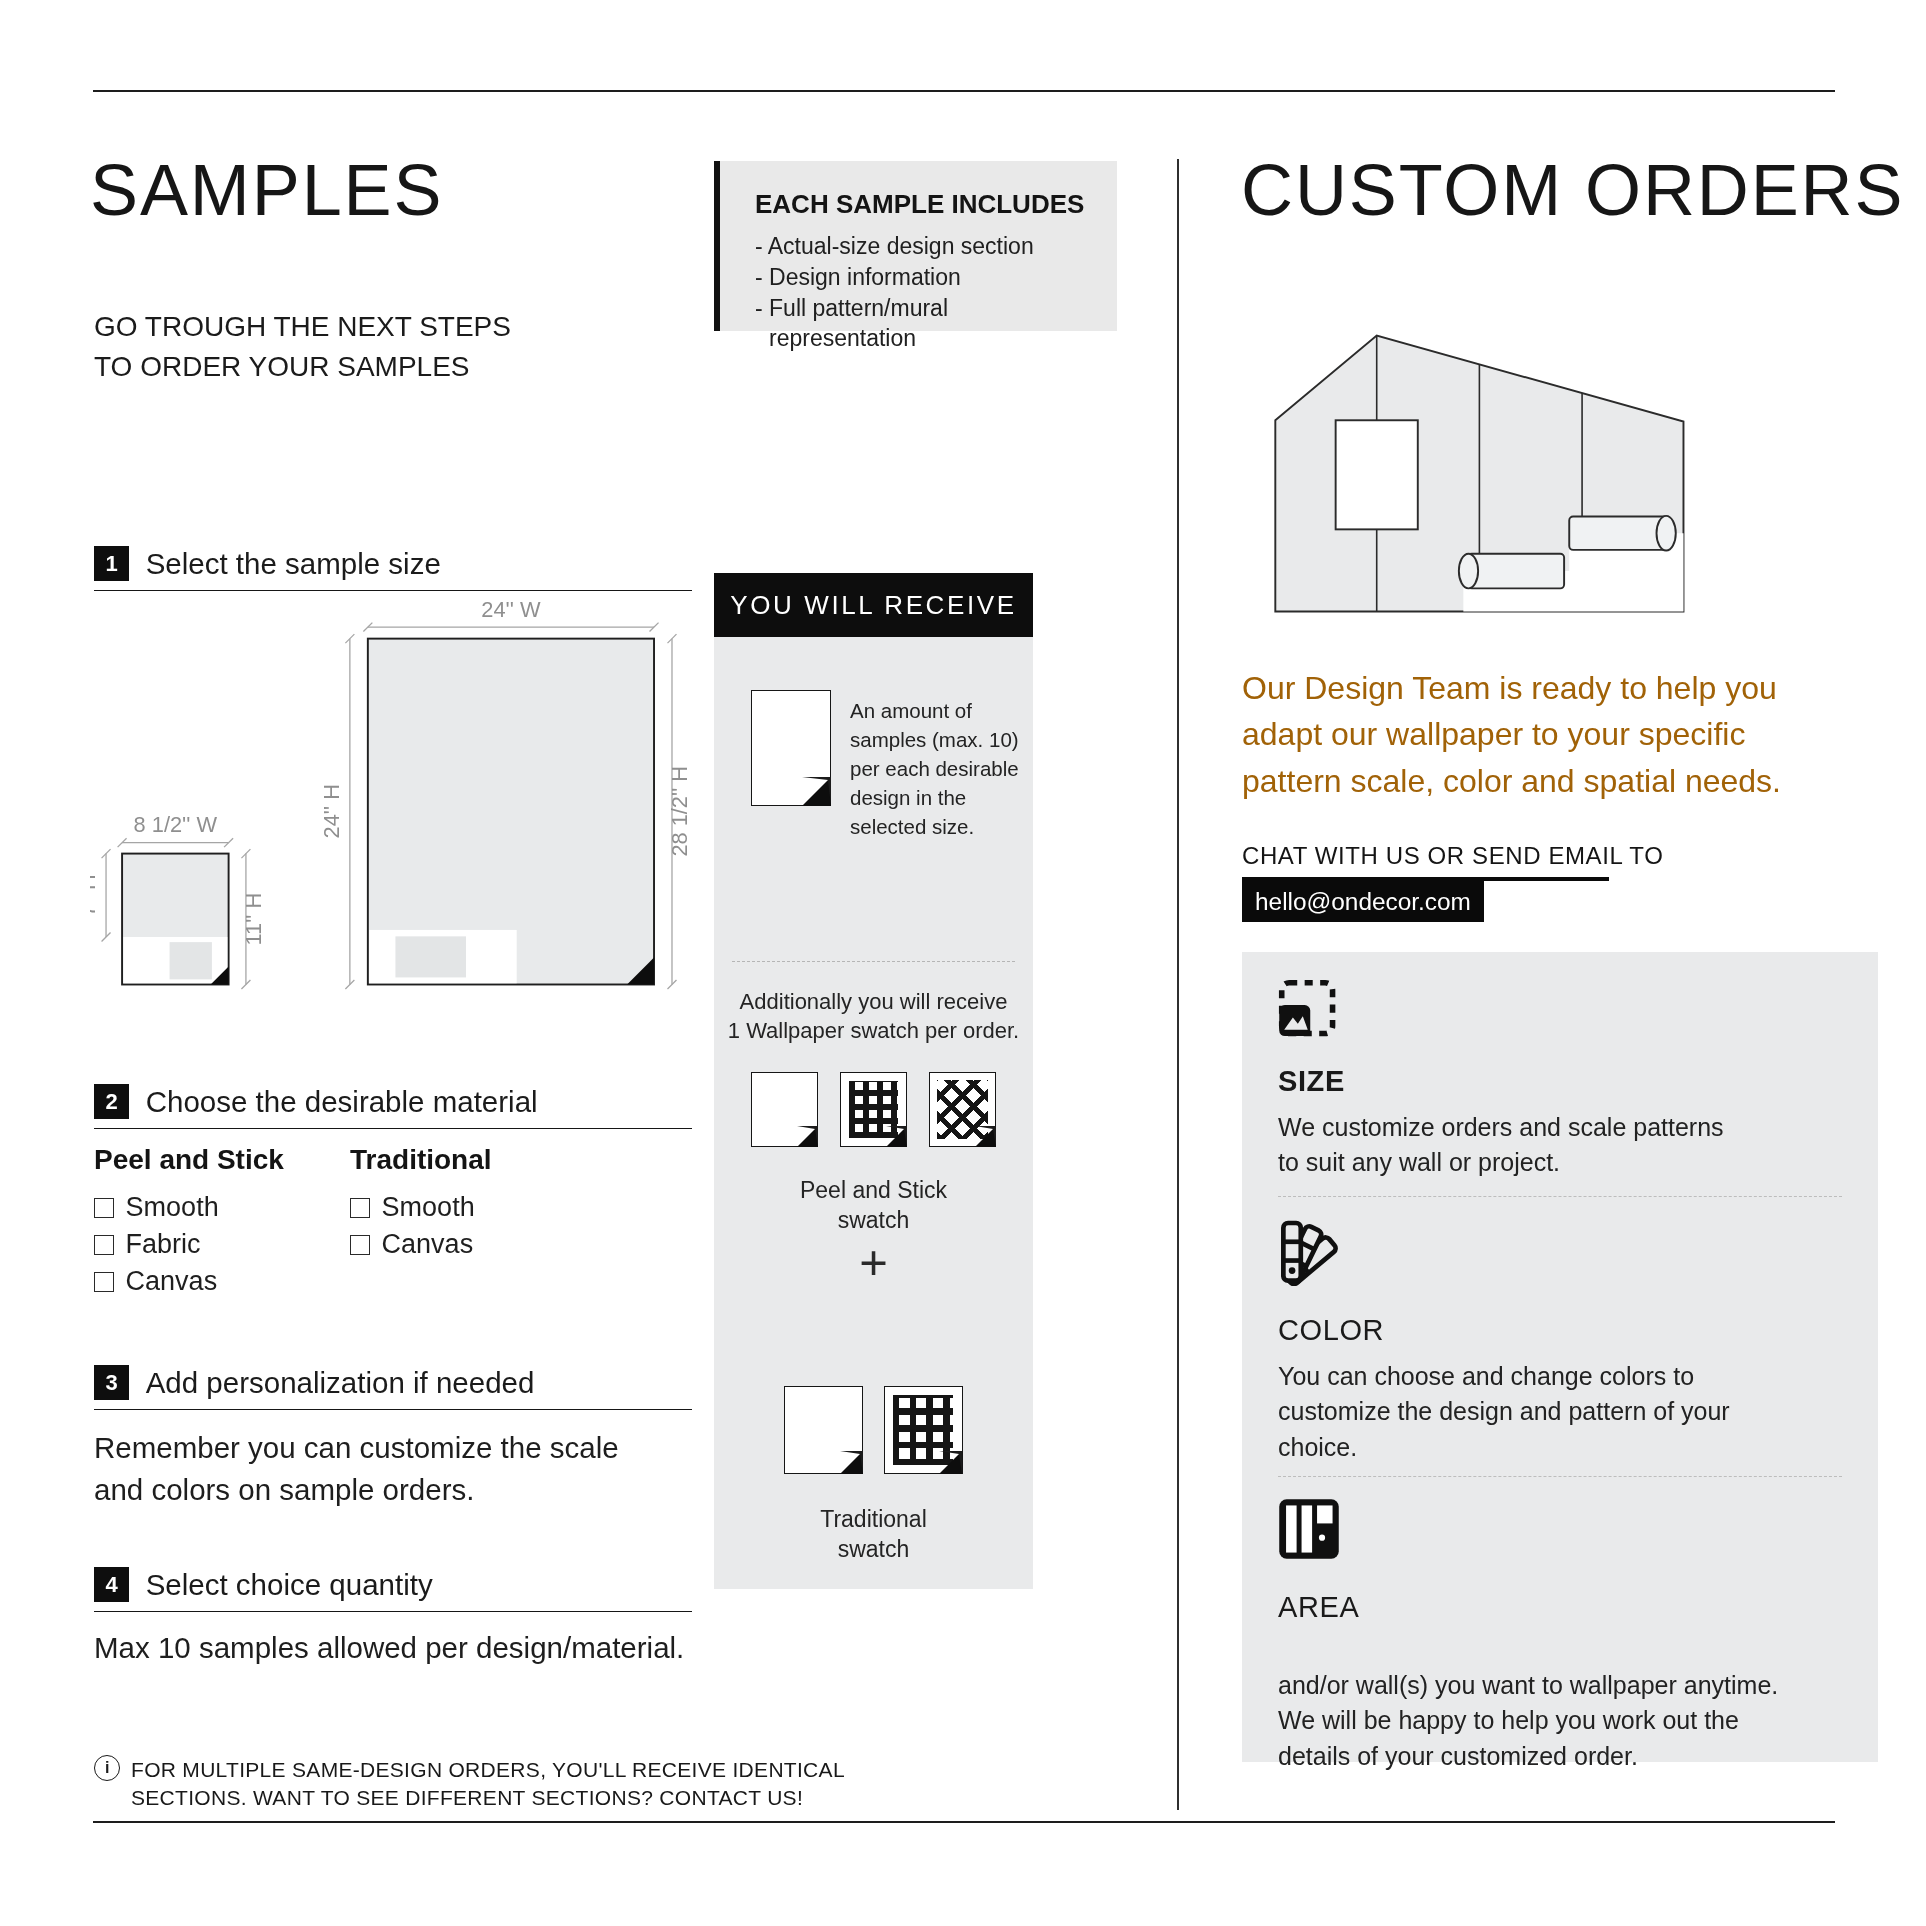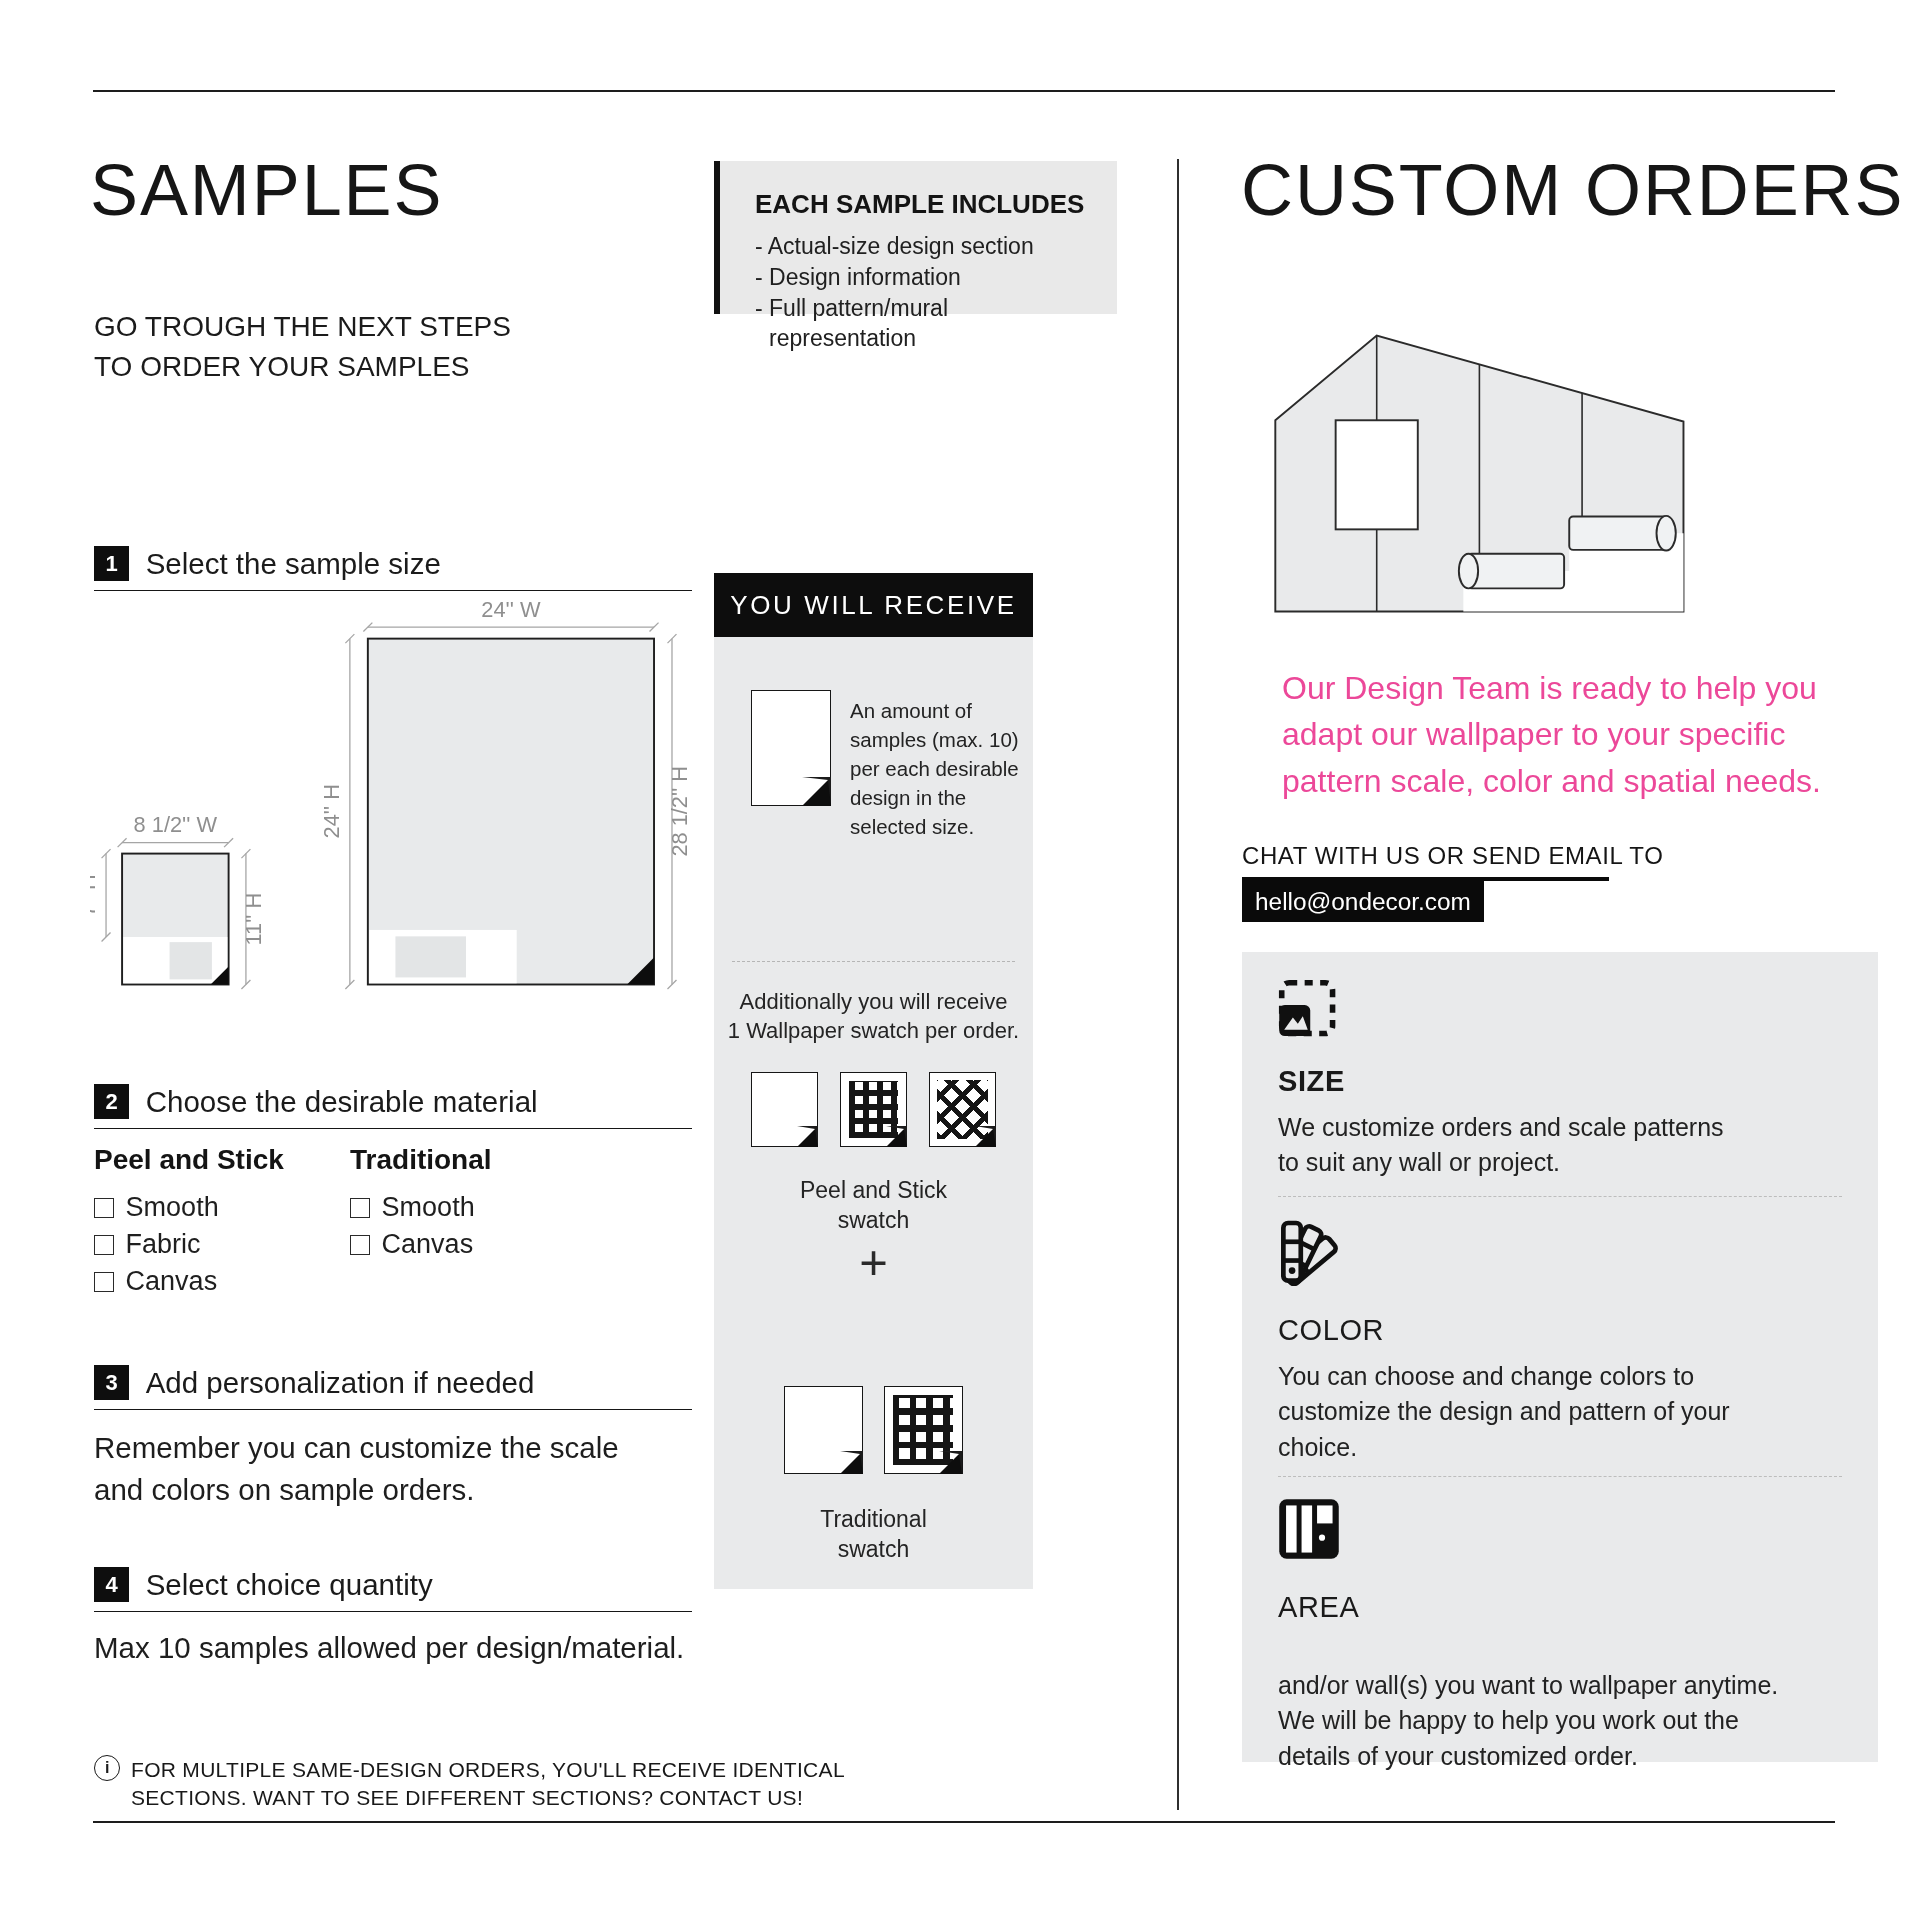--- a/index.html
+++ b/index.html
@@ -44,21 +44,21 @@
                 repeating-linear-gradient(90deg,#151515 0 5.8px,transparent 5.8px 14px);}
   .swatch-grid-inner-lg{position:absolute;inset:8.3px;
      background:repeating-linear-gradient(0deg,#151515 0 6.4px,transparent 6.4px 16.7px),
                 repeating-linear-gradient(90deg,#151515 0 6.4px,transparent 6.4px 16.7px);}
   .swatch-cross-inner{position:absolute;inset:7px;
      background:repeating-linear-gradient(45deg,#151515 0 5.1px,transparent 5.1px 15.4px),
                 repeating-linear-gradient(-45deg,#151515 0 5.1px,transparent 5.1px 15.4px);}
   .cap36{font-size:23px;line-height:29.5px;color:#242424;}
   .plus{font-size:49px;font-weight:300;color:#2a2a2a;}
   
-  .intro-line{font-size:32px;line-height:47px;font-weight:400;color:#ec4899;margin-left:40px;}
+  .intro-line{font-size:32px;line-height:47px;font-weight:400;color:#a16207;}
   .chat-label{font-size:24px;font-weight:500;letter-spacing:0.6px;color:#151515;}
   .email-badge{background:#0a0a0a;color:#ffffff;font-size:24.4px;display:inline-flex;align-items:center;padding:0 13px;height:41px;}
   .feature-box{background:#e9eaeb;}
   .feat-name{position:absolute;left:36px;font-size:29px;font-weight:400;letter-spacing:0.6px;color:#1a1a1a;}
   .feat-line{position:absolute;left:36px;font-size:25px;line-height:35px;color:#222;}
   .feat-div{position:absolute;left:36px;right:36px;border-top:1.3px dashed #bdbdbd;}
   svg text{font-family:"Liberation Sans",sans-serif;}
 </style>
 </head>
 <body>
@@ -68,21 +68,21 @@
   <div class="abs rule" style="left:93px;top:90px;width:1742px;"></div>
   <div class="abs rule" style="left:93px;top:1821px;width:1742px;"></div>
 
   <div class="abs" style="left:1177px;top:159px;width:1.9px;height:1651px;background:#2f2f2f;"></div>
 
   <div class="abs h1 nw" style="left:90px;top:149px;">SAMPLES</div>
 
   <div class="abs subtitle nw" style="left:94px;top:307px;">GO TROUGH THE NEXT STEPS</div>
   <div class="abs subtitle nw" style="left:94px;top:347px;">TO ORDER YOUR SAMPLES</div>
 
-  <div class="abs includes-box" style="left:714px;top:161px;width:403px;height:153px;">
+  <div class="abs includes-box" style="left:714px;top:161px;width:403px;height:170px;">
     <div class="includes-bar"></div>
     <div class="includes-title nw">EACH SAMPLE INCLUDES</div>
     <div class="includes-item nw" style="top:72px;">- Actual-size design section</div>
     <div class="includes-item nw" style="top:103px;">- Design information</div>
     <div class="includes-item nw" style="top:134px;">- Full pattern/mural</div>
     <div class="includes-item nw" style="top:164px;left:55px;">representation</div>
   </div>
 
   <div class="abs step-header" style="left:94px;top:546px;">
     <div class="step-badge">1</div>

